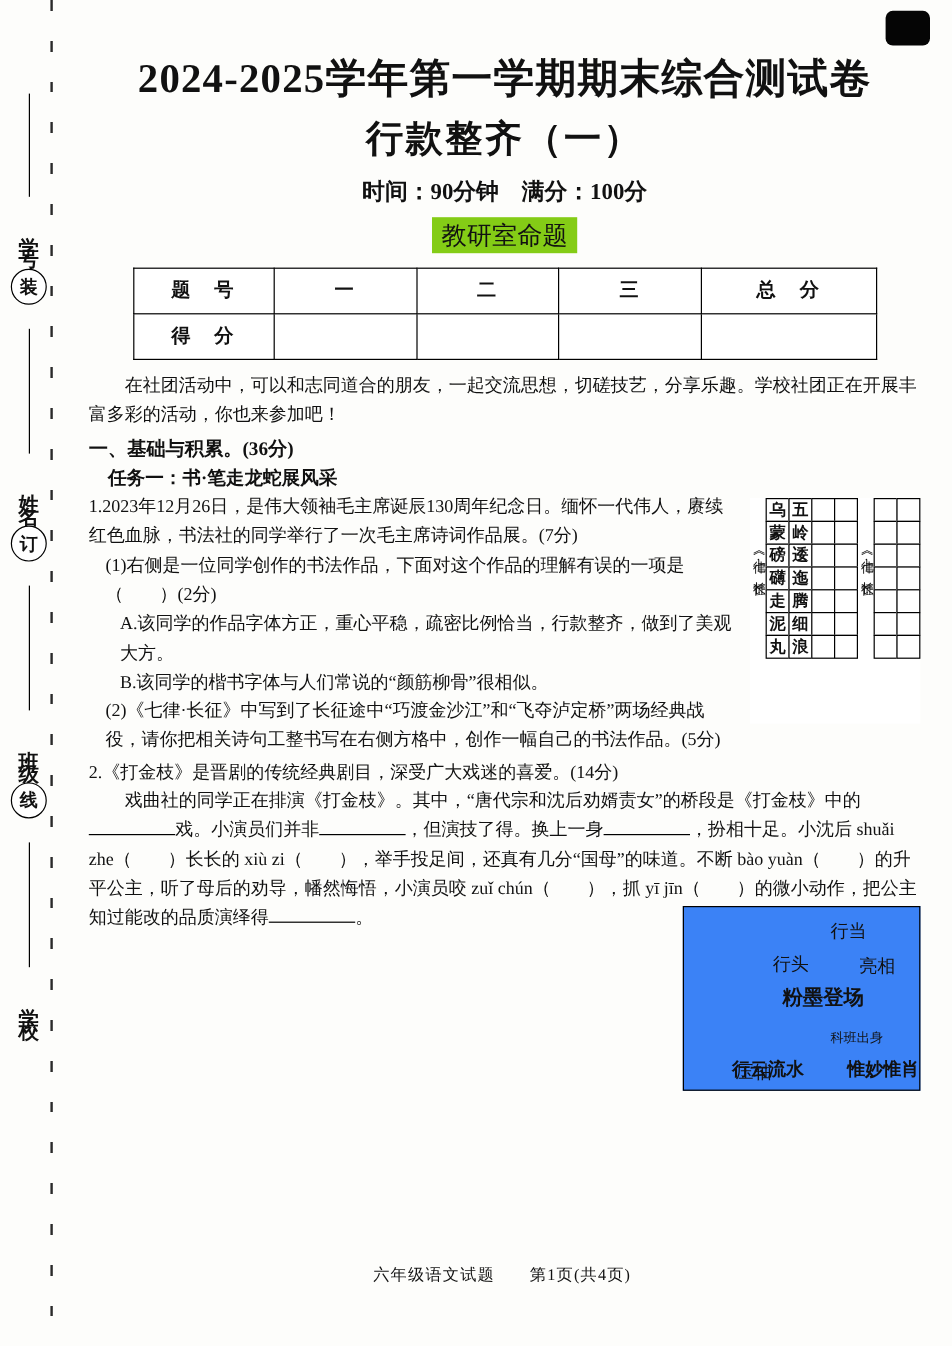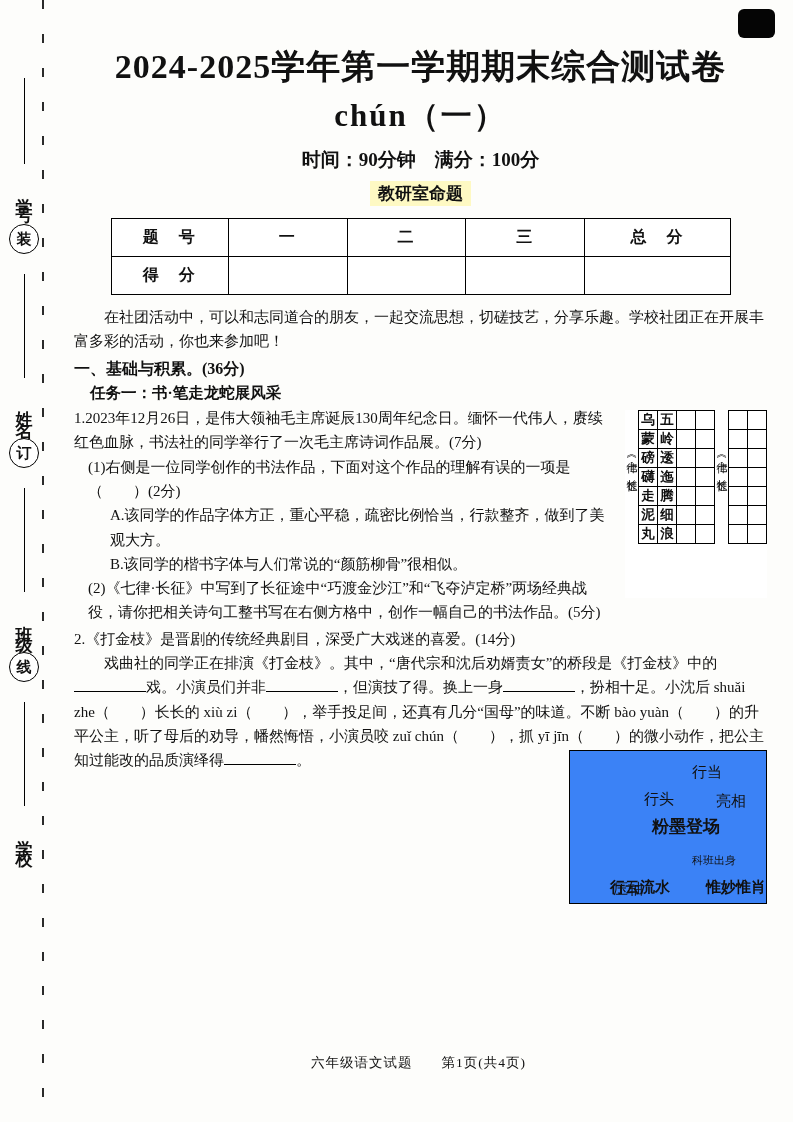--- a/index.html
+++ b/index.html
@@ -21,37 +21,37 @@
   .sb-label{font-size:17px;font-weight:bold;letter-spacing:10px;line-height:1;}
   .sb-circle{width:28px;height:28px;border:1.5px solid #000;border-radius:50%;
     display:flex;align-items:center;justify-content:center;font-size:15px;font-weight:bold;background:#fff;}
 
   
   .main{margin-left:62px;padding:46px 26px 0 12px;}
   .title{margin:0;text-align:center;font-size:34px;font-weight:bold;letter-spacing:1px;line-height:1.25;}
   .subtitle{margin:6px 0 0;text-align:center;font-size:31px;font-weight:bold;letter-spacing:2px;}
   .meta{margin:10px 0 0;text-align:center;font-size:19px;font-weight:bold;}
   .publisher-wrap{margin:8px 0 0;text-align:center;}
-  .publisher{display:inline-block;background:#fef9c3;padding:1px 8px;font-size:17px;font-weight:bold;}
+  .publisher{display:inline-block;background:#84cc16;padding:1px 8px;font-size:21px;font-weight:normal;}
 
   table.score{border-collapse:collapse;margin:12px auto 10px;width:620px;}
   table.score td{border:1.6px solid #000;height:35px;text-align:center;font-size:16px;background:#fff;}
   table.score .hd{font-weight:bold;letter-spacing:2px;}
   table.score td.c0{width:120px;}
   table.score td.c1,table.score td.c2,table.score td.c3{width:123px;}
   table.score td.c4{width:150px;}
 
   p{margin:0;}
   .bodytext{font-size:15px;line-height:1.62;}
   .indent{text-indent:2em;}
   .sec-heading{font-size:16px;font-weight:bold;margin-top:6px;}
   .task-heading{font-size:15.5px;font-weight:bold;margin:3px 0 2px 16px;}
   .q{margin-top:2px;}
   .sub{margin-left:14px;}
-  .opt{margin-left:36px;font-family:Liberation Serif, serif;}
+  .opt{margin-left:26px;font-family:Liberation Serif, serif;}
   .blank{display:inline-block;width:72px;height:13px;border-bottom:1px solid #000;vertical-align:baseline;}
 
   
   .callig{float:right;display:flex;align-items:flex-start;margin:4px 0 8px 12px;background:#fff;}
   .clabel{font-size:11px;letter-spacing:2px;height:148px;padding-top:40px;line-height:1;margin:0 1px;}
   .ccol{display:flex;flex-direction:column;}
   .ccol + .ccol{margin-left:-1px;}
   .ccell{box-sizing:border-box;width:20px;height:20px;border:1px solid #000;
     display:flex;align-items:center;justify-content:center;font-size:13.5px;font-weight:bold;background:#fff;}
   .ccell + .ccell{margin-top:-1px;}
@@ -89,21 +89,21 @@
     <div class="sb-label vtext">班级</div>
     <div class="sb-circle">线</div>
     <div class="sb-line" style="height:104px"></div>
     <div class="sb-label vtext">学校</div>
   </div>
 </div>
 
 <div class="main">
 
   <h1 class="title">2024-2025学年第一学期期末综合测试卷</h1>
-  <h2 class="subtitle">chún（一）</h2>
+  <h2 class="subtitle">行款整齐（一）</h2>
   <p class="meta">时间：90分钟　满分：100分</p>
   <div class="publisher-wrap">
     <span class="publisher">教研室命题</span>
   </div>
 
   <table class="score">
     <tbody>
         <tr>
       <td class="hd c0">题　号</td>
       <td class="hd c1">一</td>

